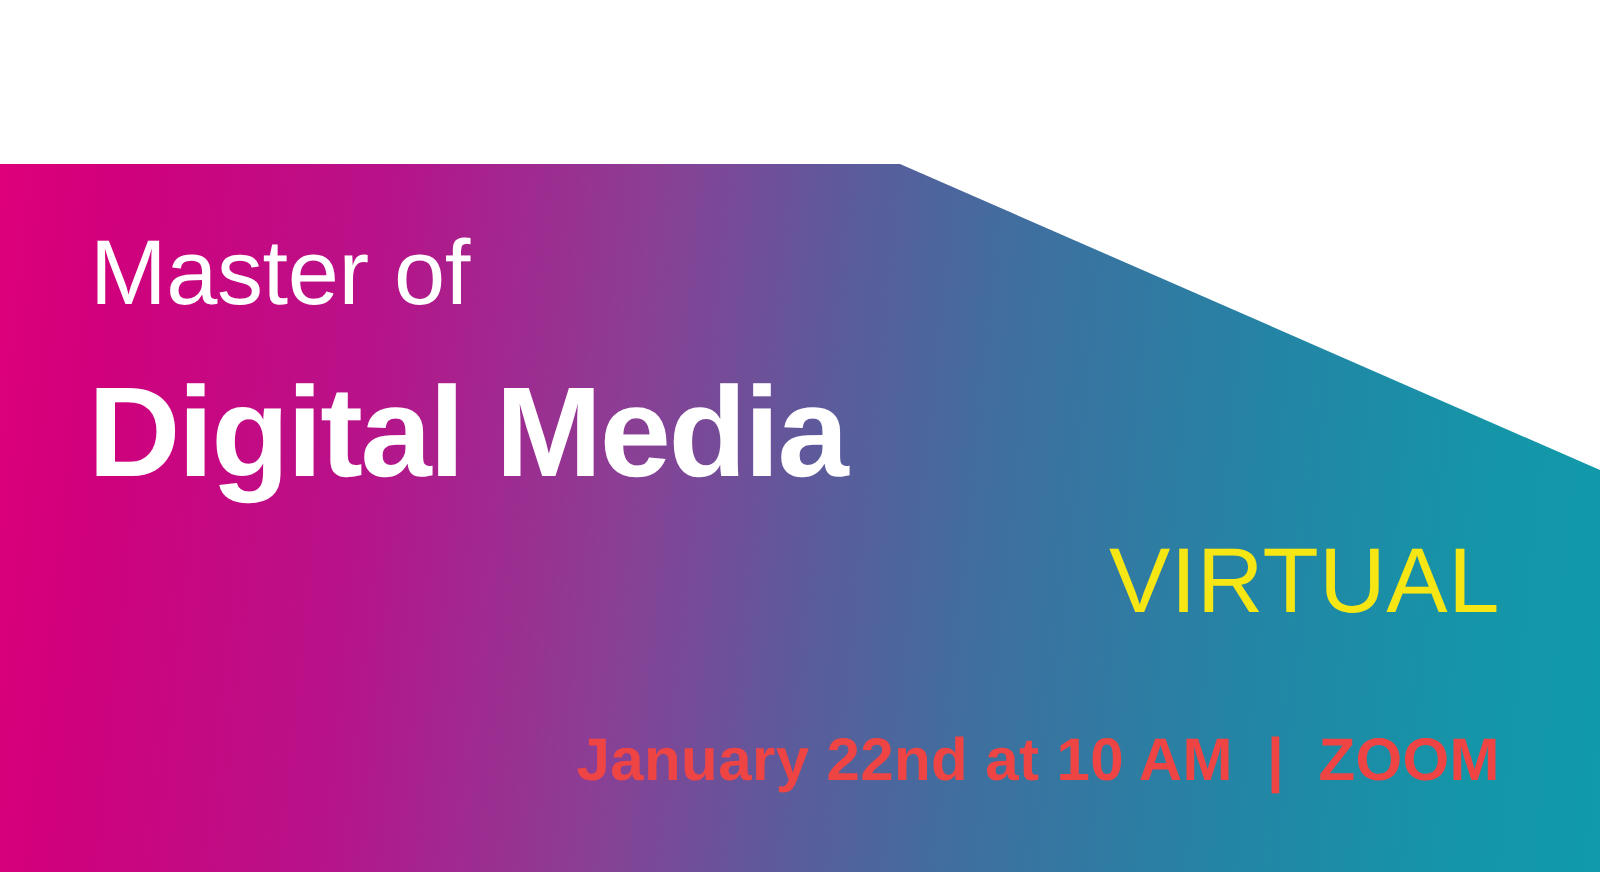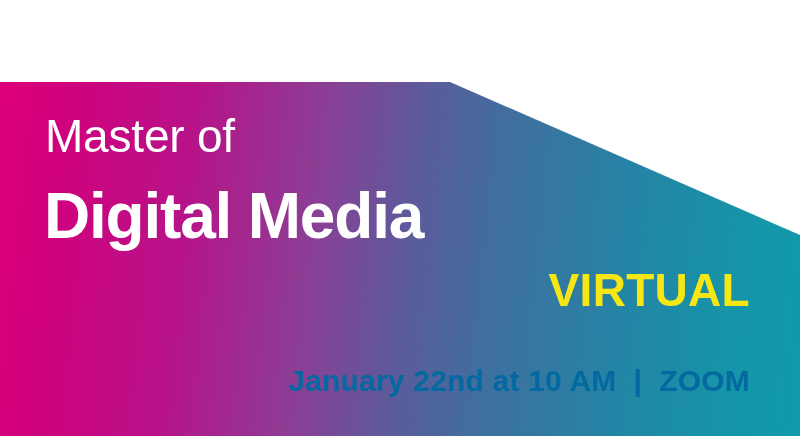--- a/index.html
+++ b/index.html
@@ -83,35 +83,35 @@
     right: 50px;
     text-align: right;
     white-space: pre;
     line-height: 1;
   }
 
   #event-type-line {
     top: 267px;
     color: #f5e614;
     font-size: 46px;
-    font-weight: 700;
+    font-weight: 400;
     letter-spacing: 0.3px;
   }
 
   #event-title-line {
     top: 312px;
     color: #f5e614;
     font-size: 46px;
     font-weight: 700;
     letter-spacing: 0.3px;
   }
 
   #event-details-line {
     top: 366px;
-    color: #0369a1;
+    color: #ef4444;
     font-size: 30px;
     font-weight: 700;
     letter-spacing: 0.2px;
   }
 </style>
 </head>
 <body>
 
 <div id="banner">
 

